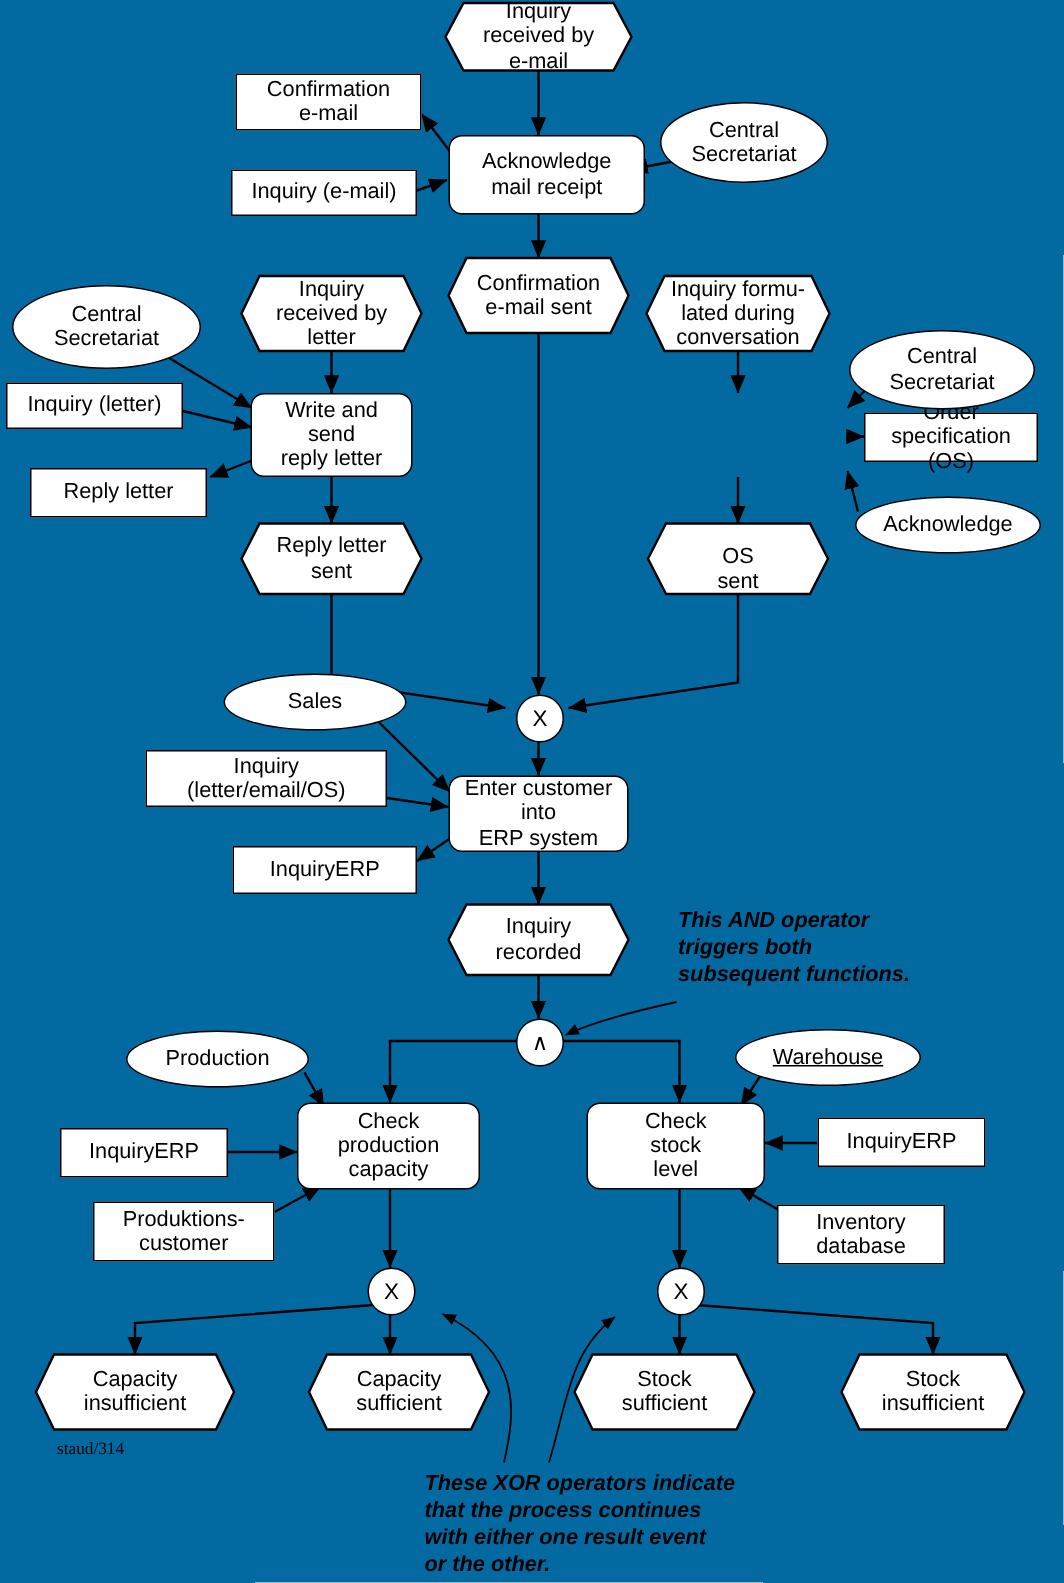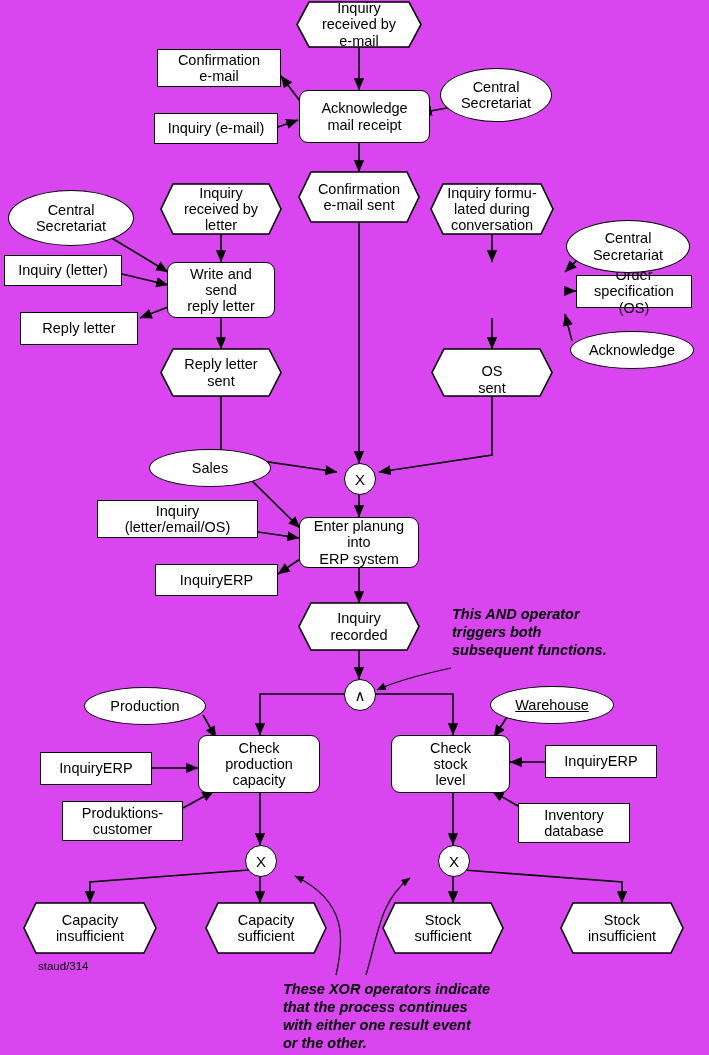--- a/index.html
+++ b/index.html
@@ -7,21 +7,21 @@
     padding: 0;
     background: #ffffff;
   }
   body {
     font-family: "Liberation Sans", sans-serif;
   }
   #canvas {
     position: relative;
     width: 709px;
     height: 1055px;
-    background: #d946ef;
+    background: #0369a1;
     overflow: hidden;
   }
   svg.layer {
     position: absolute;
     left: 0;
     top: 0;
     width: 709px;
     height: 1055px;
   }
   .node {
@@ -266,21 +266,21 @@
   <div class="node rect funcbox" style="left:299px; top:90px; width:131px; height:53px;">
     <span>Acknowledge
 mail receipt</span>
   </div>
   <div class="node rect funcbox" style="left:167px; top:262px; width:108px; height:56px;">
     <span>Write and
 send
 reply letter</span>
   </div>
   <div class="node rect funcbox" style="left:299px; top:517px; width:120px; height:51px;">
-    <span>Enter planung
+    <span>Enter customer
 into
 ERP system</span>
   </div>
   <div class="node rect funcbox" style="left:198px; top:735px; width:122px; height:58px;">
     <span>Check
 production
 capacity</span>
   </div>
   <div class="node rect funcbox" style="left:391px; top:735px; width:119px; height:58px;">
     <span>Check
@@ -365,15 +365,15 @@
   </div>
 
   <div class="note" style="left:452px; top:605px; width:230px;">This AND operator
 triggers both
 subsequent functions.</div>
   <div class="note" style="left:283px; top:980px; width:300px;">These XOR operators indicate
 that the process continues
 with either one result event
 or the other.</div>
 
-  <div class="caption" style="left:38px; top:960px;">staud/314</div>
+  <div class="caption" style="left:38px; top:960px;font-family:Liberation Serif, serif;">staud/314</div>
 
 </div>
 
 </body></html>

